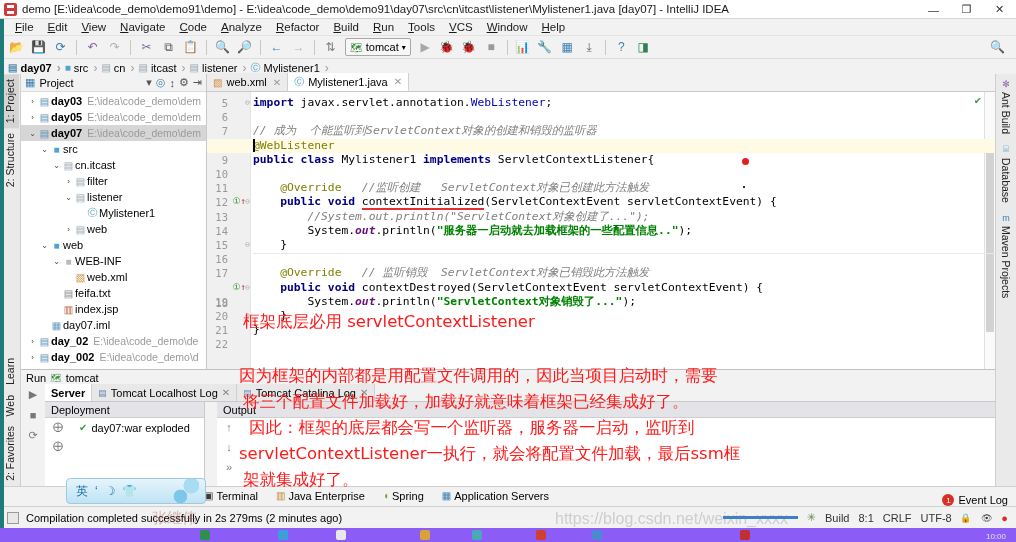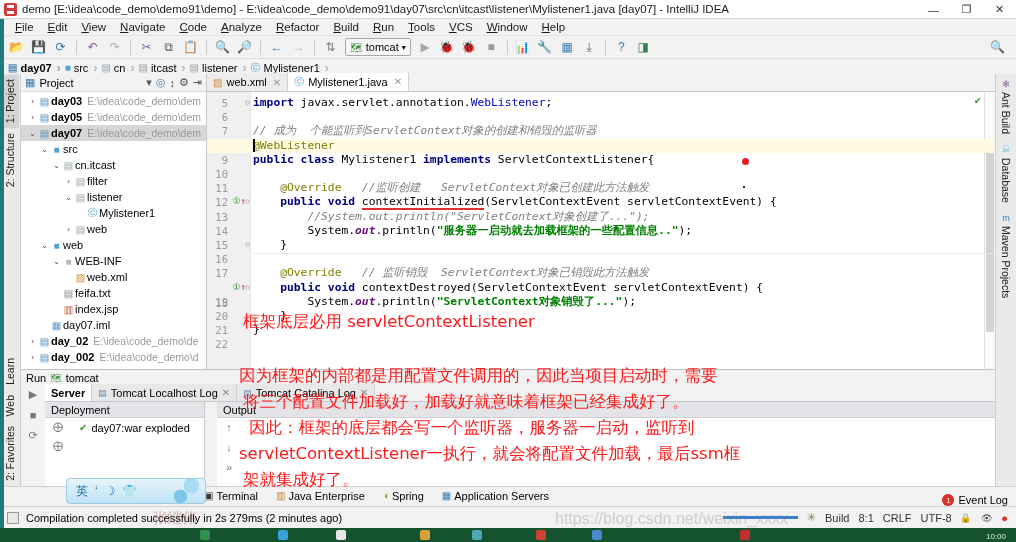--- a/index.html
+++ b/index.html
@@ -192,21 +192,21 @@
     border:1px solid #9ecbe2;border-radius:4px;display:flex;align-items:center;
     gap:7px;padding-left:9px;overflow:hidden;
   }
   #ime .g{font-size:12px;color:#1d6fa5;}
   #ime .flower{
     position:absolute;right:-4px;top:-6px;width:44px;height:36px;
     background:radial-gradient(circle at 35% 65%, #7fc7e8 0 18%, transparent 19%),
                radial-gradient(circle at 60% 35%, #a9dcf2 0 22%, transparent 23%);
   }
   
-  #taskbar{position:absolute;left:0;right:0;bottom:0;height:14px;background:#14532d;z-index:50;}
+  #taskbar{position:absolute;left:0;right:0;bottom:0;height:14px;background:#8b5cf6;z-index:50;}
   #taskbar .tbdot{position:absolute;bottom:2px;width:10px;height:10px;border-radius:2px;}
   #clock{position:absolute;right:10px;bottom:1px;color:#dfe6ea;font-size:8px;}
   
   #wm{
     position:absolute;left:555px;bottom:14px;font-size:16px;color:rgba(120,120,120,0.30);
     z-index:28;font-family:"Liberation Sans",sans-serif;pointer-events:none;
   }
   #wm2{
     position:absolute;left:152px;bottom:14px;font-size:15px;color:rgba(150,60,60,0.35);
     z-index:28;pointer-events:none;

